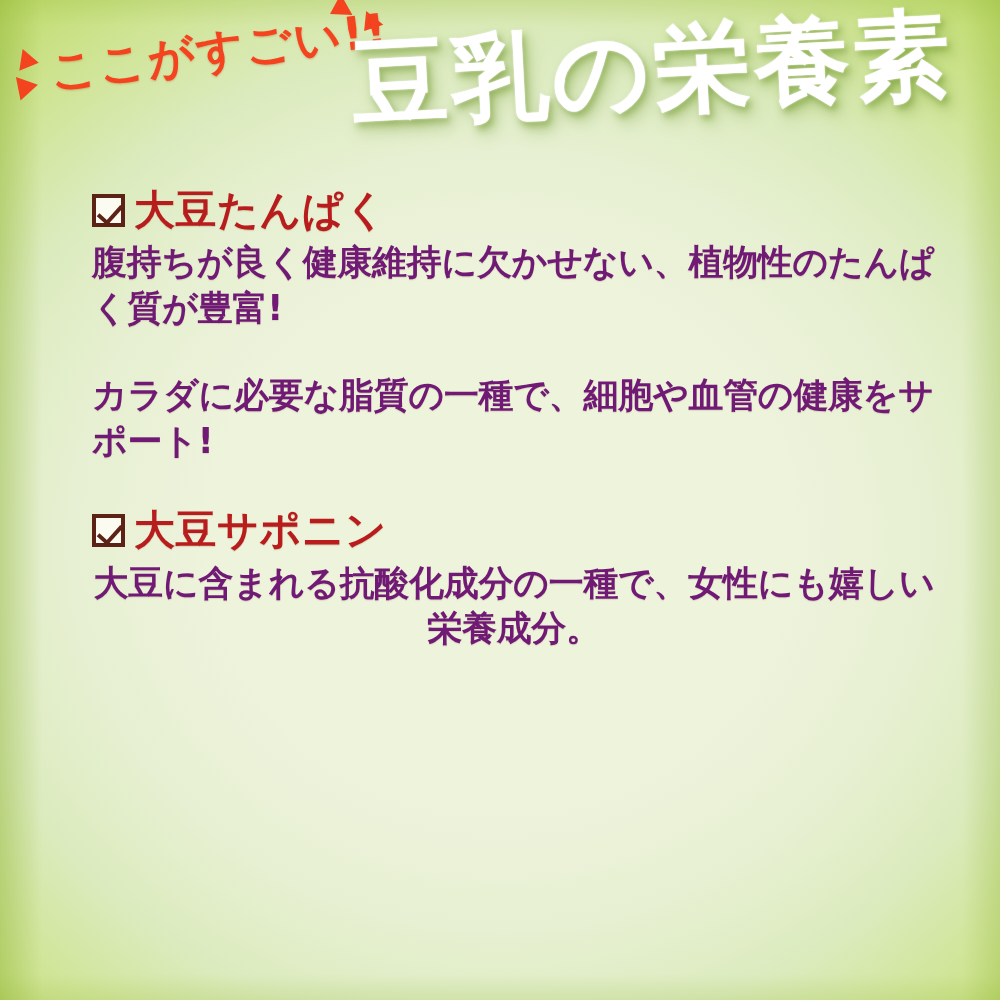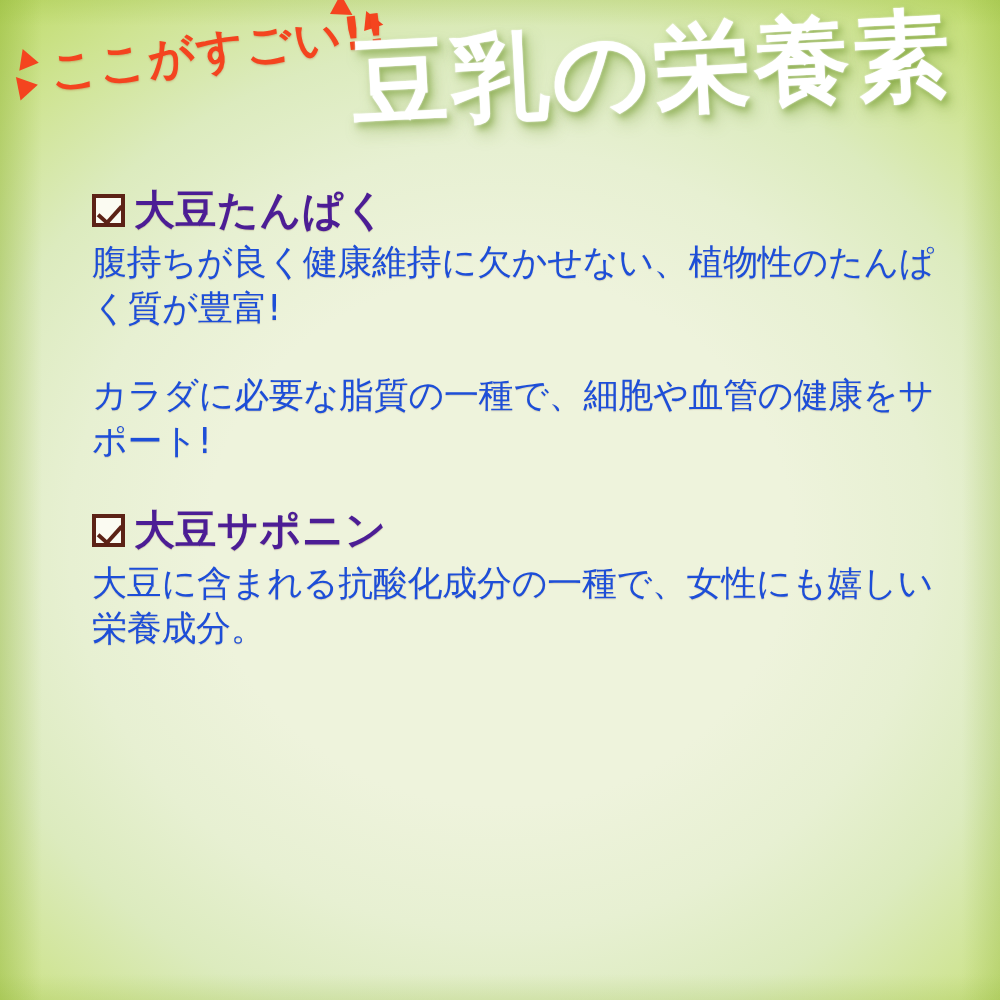--- a/index.html
+++ b/index.html
@@ -153,26 +153,26 @@
     top: 186px;
     width: 1000px;
     z-index: 3;
   }
 
   .item {
     position: relative;
     padding: 0 64px 0 92px;
     margin-bottom: 42px;
   }
-  .item:last-child { margin-bottom: 0; }
+  .item:last-child { margin-bottom: 0; text-align: center; }
 
   .item-heading {
     display: flex;
     align-items: center;
-    color: #4c1d95;
+    color: #b91c1c;
     font-family: "DejaVu Sans", "Liberation Sans", sans-serif;
     font-size: 41px;
     font-weight: 700;
     line-height: 1.18;
     letter-spacing: 0.5px;
     margin-bottom: 6px;
     text-shadow: 0 1px 1px rgba(120,80,50,0.22);
   }
 
   .checkbox {
@@ -195,24 +195,24 @@
     border-right: 4px solid #5c2216;
     border-bottom: 4px solid #5c2216;
     transform: rotate(42deg);
   }
 
   .heading-label {
     white-space: nowrap;
   }
 
   .item-body {
-    color: #1d4ed8;
+    color: #701a75;
     font-family: "DejaVu Sans", "Liberation Sans", sans-serif;
     font-size: 35px;
-    font-weight: 400;
+    font-weight: 700;
     line-height: 1.30;
     letter-spacing: -0.3px;
     text-shadow: 0 1px 1px rgba(120,80,50,0.18);
     max-width: 845px;
   }
 </style>
 </head>
 <body>
 
 <div id="poster">

